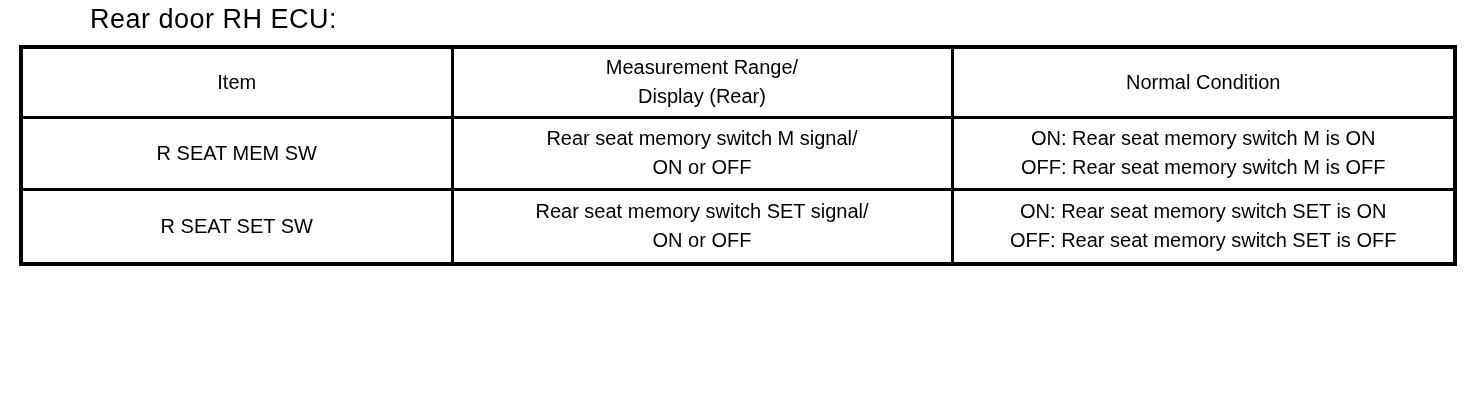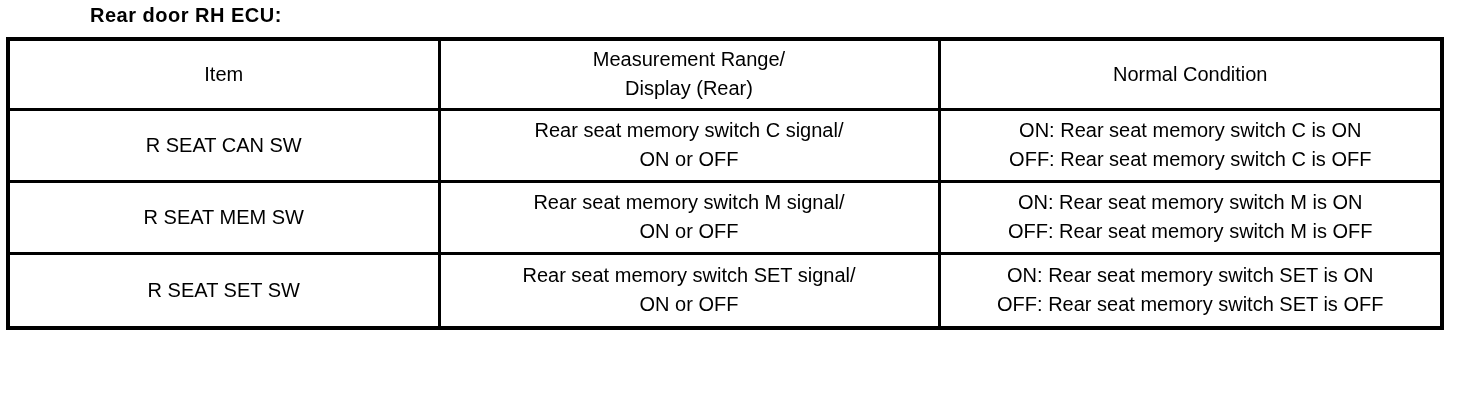--- a/index.html
+++ b/index.html
@@ -5,30 +5,30 @@
   * { margin: 0; padding: 0; box-sizing: border-box; }
   html, body {
     background: #ffffff;
     width: 1472px;
     height: 412px;
     overflow: hidden;
     font-family: "Liberation Sans", sans-serif;
     color: #000000;
   }
   .page-title {
-    font-size: 20px;
-    font-weight: bold;
+    font-size: 27px;
+    font-weight: normal;
     margin: 4px 9px 10px 90px;
     letter-spacing: 0.5px;
   }
   table.data-table {
     border-collapse: collapse;
     table-layout: fixed;
     width: 1434px;
-    margin-left: 6px;
+    margin-left: 19px;
     border: 4px solid #000000;
   }
   table.data-table th,
   table.data-table td {
     border: 3px solid #000000;
     text-align: center;
     vertical-align: middle;
     font-size: 20px;
     font-weight: normal;
     padding: 0;
@@ -63,33 +63,20 @@
         <span class="cell-line">Display (Rear)</span>
       </th>
       <th>
         <span class="cell-line">Normal Condition</span>
       </th>
     </tr>
   </thead>
   <tbody>
     <tr class="data-row">
       <td>
-        <span class="cell-line">R SEAT CAN SW</span>
-      </td>
-      <td>
-        <span class="cell-line">Rear seat memory switch C signal/</span>
-        <span class="cell-line">ON or OFF</span>
-      </td>
-      <td>
-        <span class="cell-line">ON: Rear seat memory switch C is ON</span>
-        <span class="cell-line">OFF: Rear seat memory switch C is OFF</span>
-      </td>
-    </tr>
-    <tr class="data-row">
-      <td>
         <span class="cell-line">R SEAT MEM SW</span>
       </td>
       <td>
         <span class="cell-line">Rear seat memory switch M signal/</span>
         <span class="cell-line">ON or OFF</span>
       </td>
       <td>
         <span class="cell-line">ON: Rear seat memory switch M is ON</span>
         <span class="cell-line">OFF: Rear seat memory switch M is OFF</span>
       </td>

